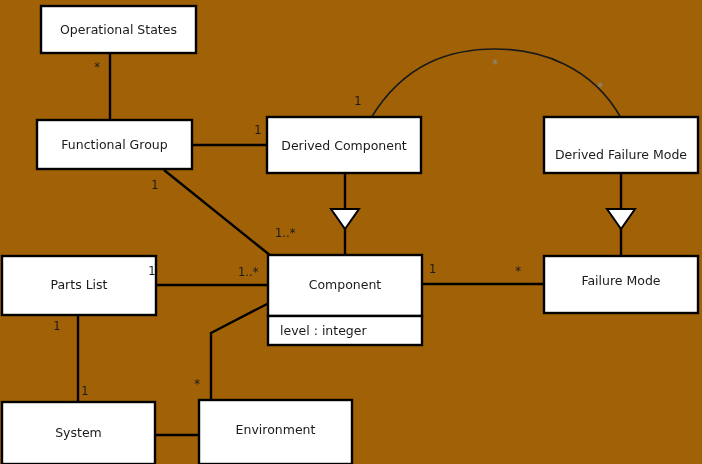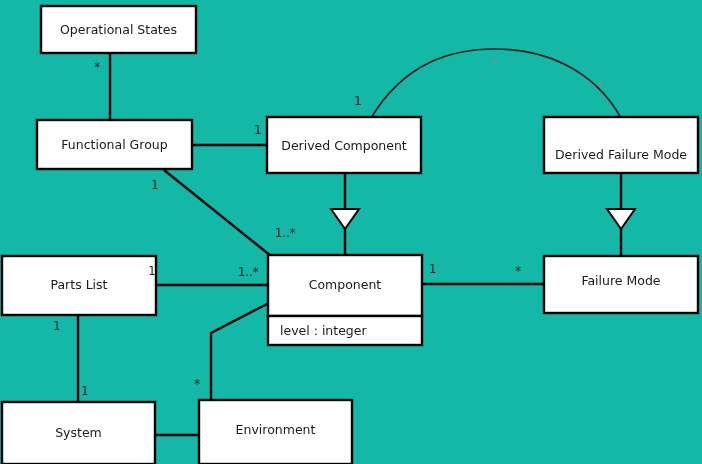--- a/index.html
+++ b/index.html
@@ -10,21 +10,21 @@
   body {
     width: 702px;
     height: 464px;
     font-family: "DejaVu Sans", sans-serif;
     overflow: hidden;
   }
   #diagram-root {
     position: relative;
     width: 702px;
     height: 464px;
-    background: #14b8a6;
+    background: #a16207;
   }
   svg.uml-canvas {
     position: absolute;
     top: 0;
     left: 0;
     width: 702px;
     height: 464px;
     display: block;
   }
   .uml-box-rect {

